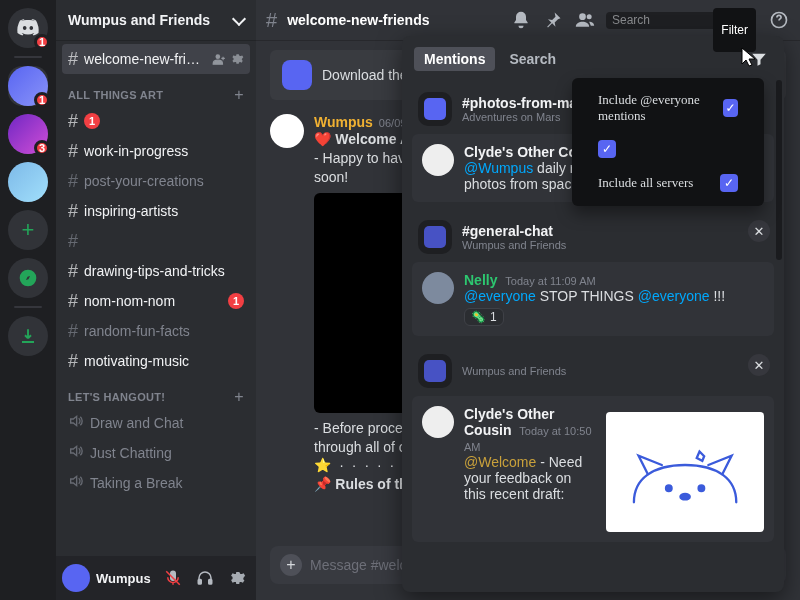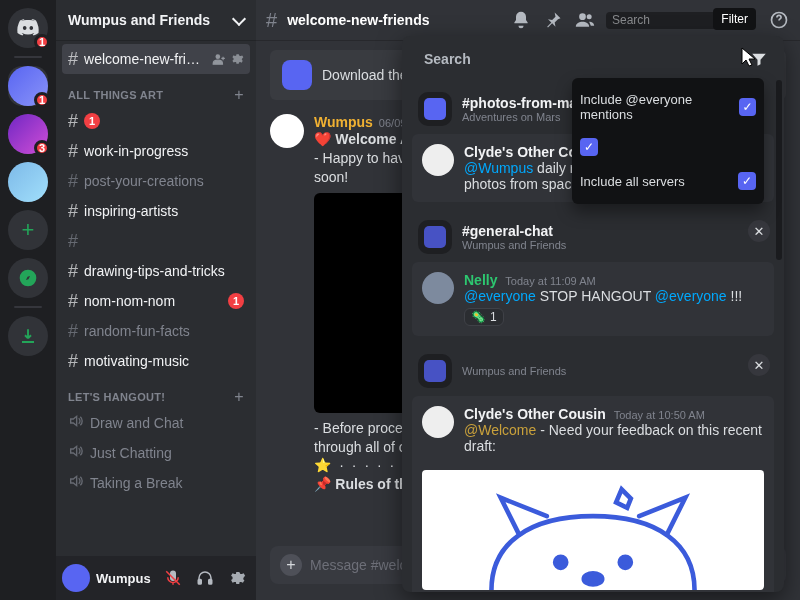--- a/index.html
+++ b/index.html
@@ -136,27 +136,27 @@
   .imsg .mtime2{font-size:11px;color:#80848e;margin-left:4px;}
   .mention{color:#00a8fc;}
   .mention-role{color:#c9a13b;}
   .react{display:inline-flex;align-items:center;gap:4px;background:#2b2d31;border:1px solid #3f4147;border-radius:6px;padding:1px 6px;font-size:12px;margin-top:4px;}
   .draft{width:100%;height:120px;background:#fff;border-radius:4px;margin-top:6px;position:relative;overflow:hidden;}
   .cat{position:absolute;inset:0;}
   .cat svg{width:100%;height:100%;}
   .vscroll{position:absolute;right:2px;top:44px;bottom:6px;width:6px;}
   .vscroll .thumb{position:absolute;top:0;width:6px;height:180px;background:#1a1b1e;border-radius:3px;}
   
-  .tooltip{position:absolute;top:8px;right:44px;background:#111214;color:#fff;font-size:12px;padding:4px 8px;border-radius:4px;z-index:70;text-align:center;}
+  .tooltip{position:absolute;top:8px;right:44px;background:#111214;color:#fff;font-size:12px;padding:15px 8px;border-radius:4px;z-index:70;text-align:center;}
   .tooltip::after{content:"";position:absolute;bottom:-4px;left:50%;margin-left:-4px;border:4px solid transparent;border-top-color:#111214;}
   .filter-pop{
     position:absolute; top:78px; right:36px; width:192px; background:#111214;
     border-radius:6px; padding:6px 0; z-index:60; box-shadow:0 8px 16px rgba(0,0,0,.4);
   }
-  .frow{display:flex;align-items:center;justify-content:space-between;padding:8px 8px;color:#dbdee1;font-size:13px;cursor:pointer;}
+  .frow{display:flex;align-items:center;justify-content:space-between;padding:8px 26px;color:#dbdee1;font-size:13px;cursor:pointer;font-family:Liberation Serif, serif;}
   .fcheck{width:18px;height:18px;border-radius:4px;background:#5865f2;display:flex;align-items:center;justify-content:center;color:#fff;font-size:12px;}
   
   .i{display:inline-flex;}
   .chev::before{content:"";width:8px;height:8px;border-right:2px solid currentColor;border-bottom:2px solid currentColor;transform:rotate(45deg);display:inline-block;margin-bottom:2px;}
   .au-orange{color:#f0b132;}
 </style>
 </head>
 <body>
 
 <div class="rail">
@@ -380,20 +380,21 @@
   <div class="composer">
     <div class="compose-box">
       <div class="plus">+</div>
       <span>Message #welcome</span>
     </div>
   </div>
 </div>
 
 <div class="inbox">
   <div class="inbox-tabs">
+    <div class="itab active">Mentions</div>
     <div class="itab">Search</div>
     <div class="sp"></div>
     <div class="fbtn">
       <svg width="18" height="18" viewBox="0 0 24 24" fill="#dbdee1">
           <path d="M3 5h18l-7 8v6l-4 2v-8z"></path>
         </svg>
     </div>
   </div>
   <div class="inbox-body">
 
@@ -426,39 +427,39 @@
         <div class="isub">Wumpus and Friends</div>
       </div>
       <div class="xbtn">✕</div>
     </div>
     <div class="imsg">
       <div class="mav2" style="background:#7d8a9e;"></div>
       <div>
         <span class="mauth2" style="color:#2dc770;">Nelly</span>
         <span class="mtime2">Today at 11:09 AM</span>
         <div style="color:#dbdee1;">
-          <span class="mention">@everyone</span><span> STOP HANGOUT </span><span class="mention">@everyone</span><span> !!!</span>
+          <span class="mention">@everyone</span><span> STOP THINGS </span><span class="mention">@everyone</span><span> !!!</span>
         </div>
         <div class="react">
           <span>🦠</span>
           <span>1</span>
         </div>
       </div>
     </div>
 
     <div class="ihdr">
       <div class="iav">
           <div style="width:22px;height:22px;border-radius:5px;background:#4752c4;"></div>
         </div>
       <div>
         <div class="isub">Wumpus and Friends</div>
       </div>
       <div class="xbtn">✕</div>
     </div>
-    <div class="imsg" style="flex-direction:column;">
+    <div class="imsg" style="flex-direction:row;">
       <div style="display:flex;gap:10px;">
         <div class="mav2" style="background:#eee;"></div>
         <div style="flex:1;">
           <span class="mauth2" style="color:#f2f3f5;">Clyde's Other Cousin</span>
           <span class="mtime2">Today at 10:50 AM</span>
           <div style="color:#dbdee1;">
             <span class="mention-role">@Welcome</span><span> - Need your feedback on this recent draft:</span>
           </div>
         </div>
       </div>

